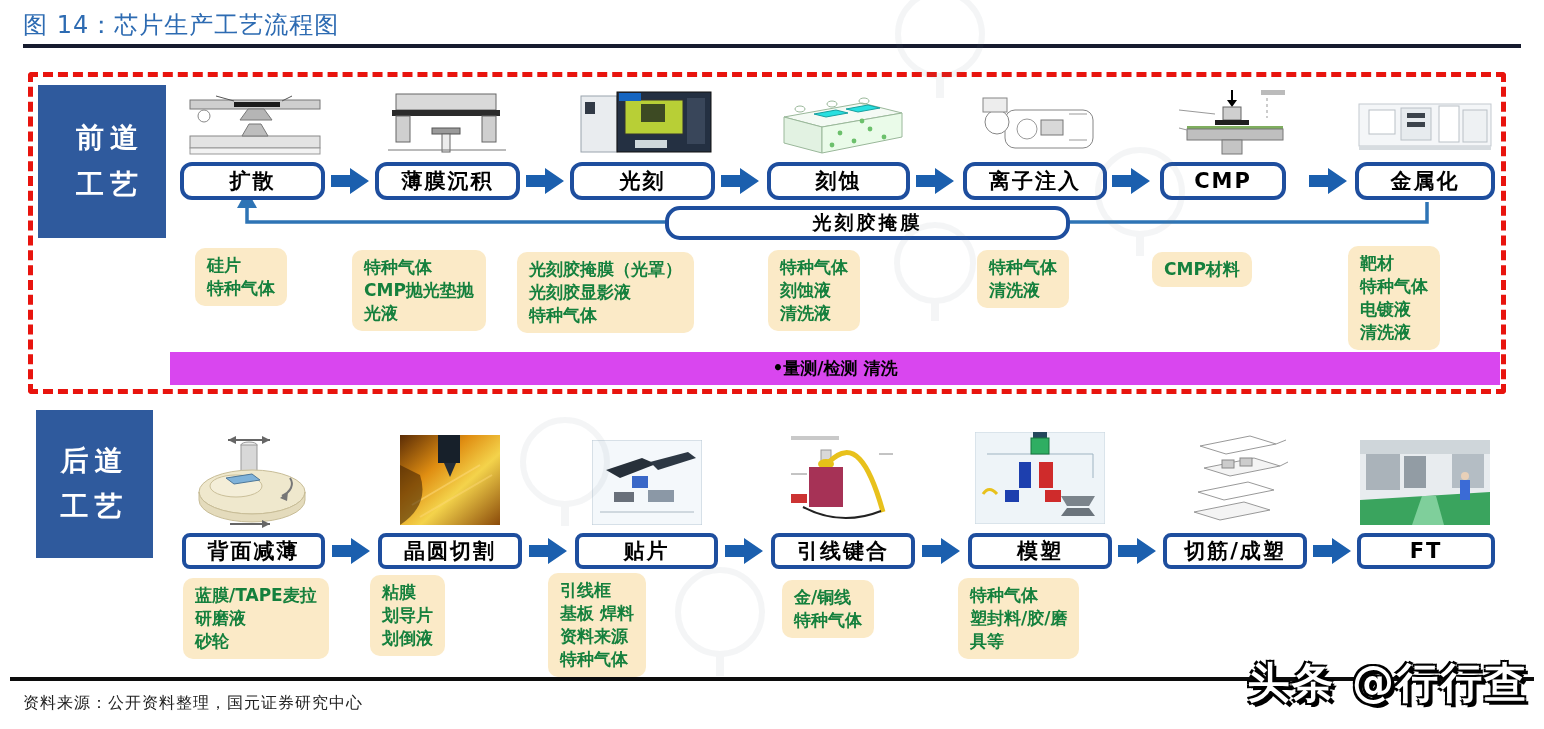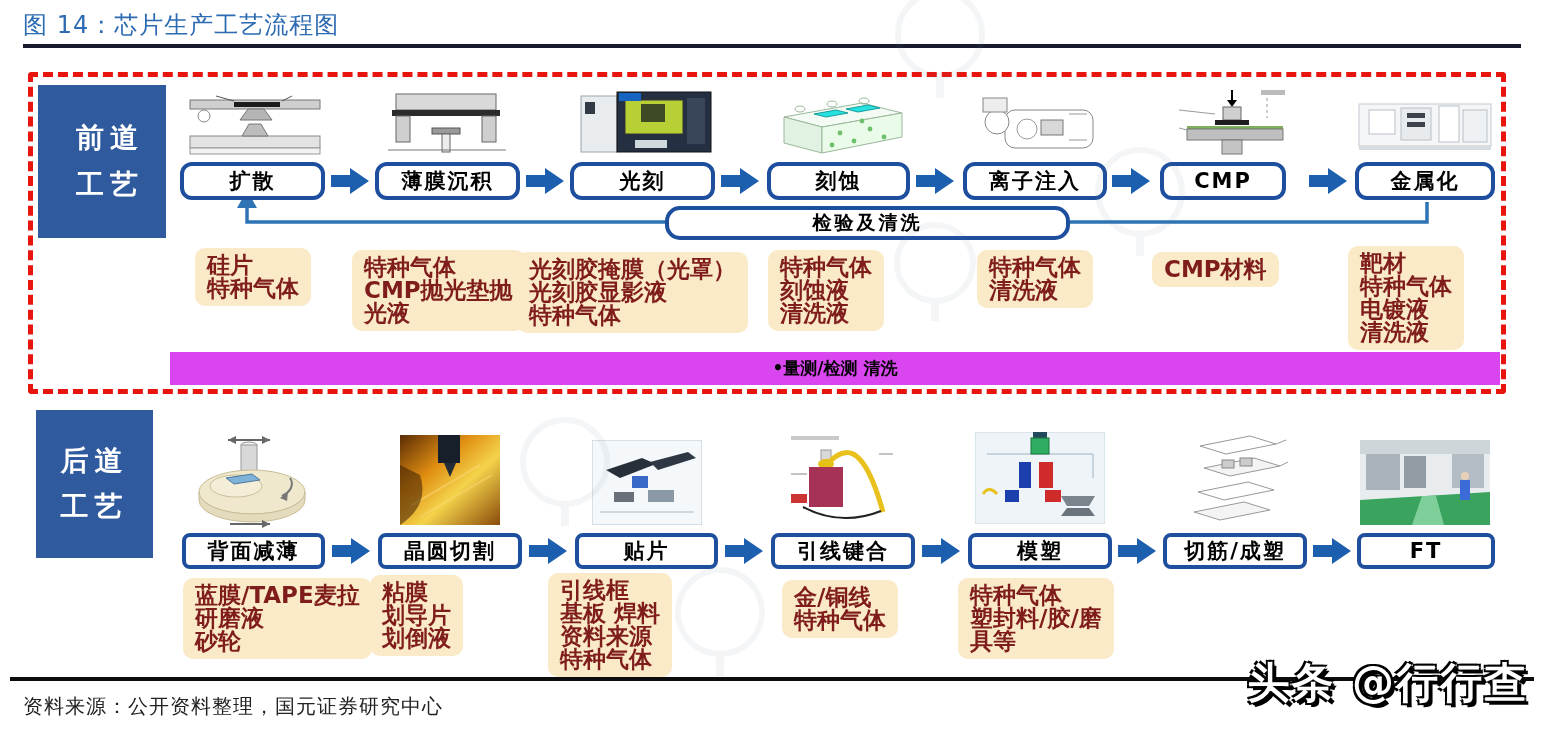--- a/index.html
+++ b/index.html
@@ -16,28 +16,28 @@
   #back-label{left:36px;top:410px;width:117px;height:148px;}
   .pbox{position:absolute;box-sizing:border-box;background:#fff;border:4px solid #1e4e9e;
         display:flex;align-items:center;justify-content:center;font-size:21px;font-weight:bold;
         color:#000;letter-spacing:2px;z-index:3;}
   .r1{top:162px;height:38px;border-radius:12px;}
   .r2{top:533px;height:36px;border-radius:8px;}
   .inspect{position:absolute;left:665px;top:206px;width:405px;height:34px;box-sizing:border-box;
            background:#fff;border:4px solid #1e4e9e;border-radius:15px;display:flex;align-items:center;
            justify-content:center;font-size:19px;font-weight:bold;letter-spacing:3px;z-index:3;}
   .arrow{position:absolute;z-index:3;}
-  .mat{position:absolute;background:#fbeac7;border-radius:10px;padding:6px 12px;font-size:23px;
-       font-weight:bold;color:#7f1d1d;line-height:23px;z-index:2;white-space:nowrap;}
+  .mat{position:absolute;background:#fbeac7;border-radius:10px;padding:6px 12px;font-size:17px;
+       font-weight:bold;color:#15803d;line-height:23px;z-index:2;white-space:nowrap;}
   .strip{position:absolute;left:170px;top:352px;width:1330px;height:33px;background:#d946ef;
          display:flex;align-items:center;justify-content:center;font-size:17px;font-weight:bold;z-index:2;}
   .thumb{position:absolute;z-index:1;}
   .conn{position:absolute;left:0;top:0;width:1544px;height:729px;z-index:2;pointer-events:none;}
   .footer-rule{position:absolute;left:10px;top:677px;width:1524px;height:4px;background:#0c0c0c;}
-  .src{position:absolute;left:23px;top:693px;font-size:20px;color:#222;letter-spacing:1px;}
+  .src{position:absolute;left:23px;top:693px;font-size:16px;color:#222;letter-spacing:1px;}
   .wm-text{position:absolute;right:16px;top:655px;font-size:42px;font-weight:bold;color:#fff;
            letter-spacing:2px;z-index:5;
            text-shadow:-2px -2px 0 #000,2px -2px 0 #000,-2px 2px 0 #000,2px 2px 0 #000,4px 4px 0 #000;}
   .logo-wm{position:absolute;opacity:.07;z-index:4;pointer-events:none;}
 </style>
 </head>
 <body>
 
 <div id="stage">
 
@@ -199,21 +199,21 @@
       <polygon points="0,7 19,7 19,0 38,13 19,26 19,19 0,19" fill="#1b5fae"></polygon>
     </svg>
   <svg class="arrow" style="left:1112px;top:168px" width="40" height="26">
       <polygon points="0,7 19,7 19,0 38,13 19,26 19,19 0,19" fill="#1b5fae"></polygon>
     </svg>
   <svg class="arrow" style="left:1309px;top:168px" width="40" height="26">
       <polygon points="0,7 19,7 19,0 38,13 19,26 19,19 0,19" fill="#1b5fae"></polygon>
     </svg>
 
   <div class="inspect">
-      <span>检验及清洗</span>
+      <span>光刻胶掩膜</span>
     </div>
 
   <div class="mat" style="left:195px;top:248px">
     <div>硅片</div>
     <div>特种气体</div>
   </div>
   <div class="mat" style="left:352px;top:250px">
     <div>特种气体</div>
     <div>CMP抛光垫抛</div>
     <div>光液</div>

